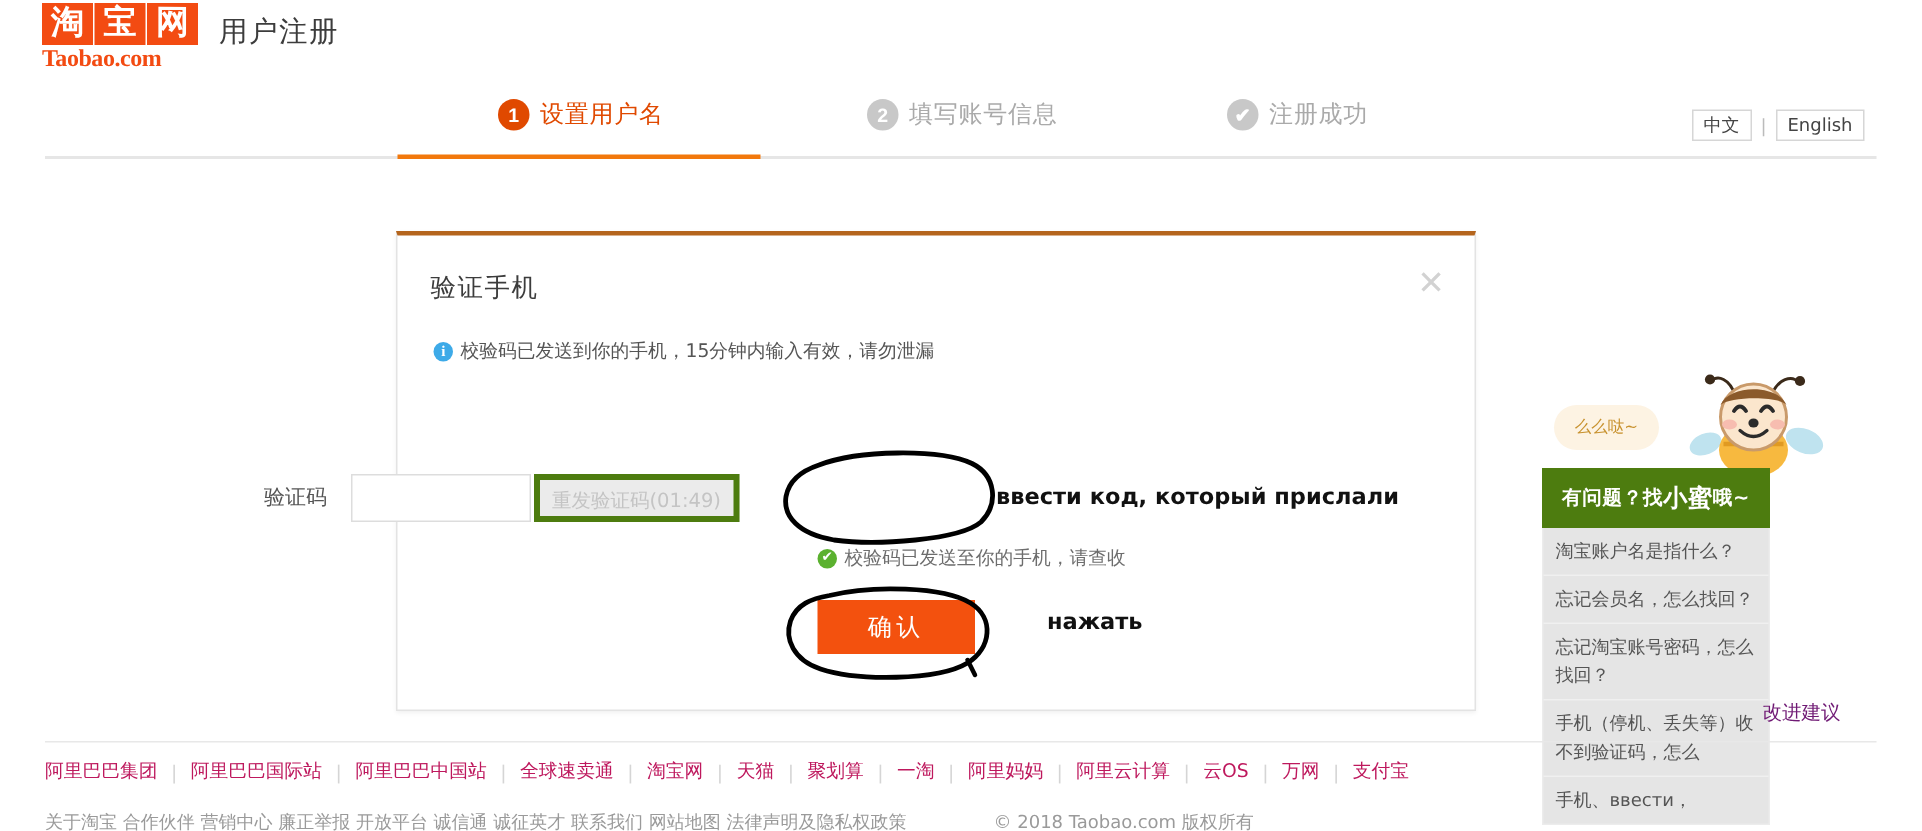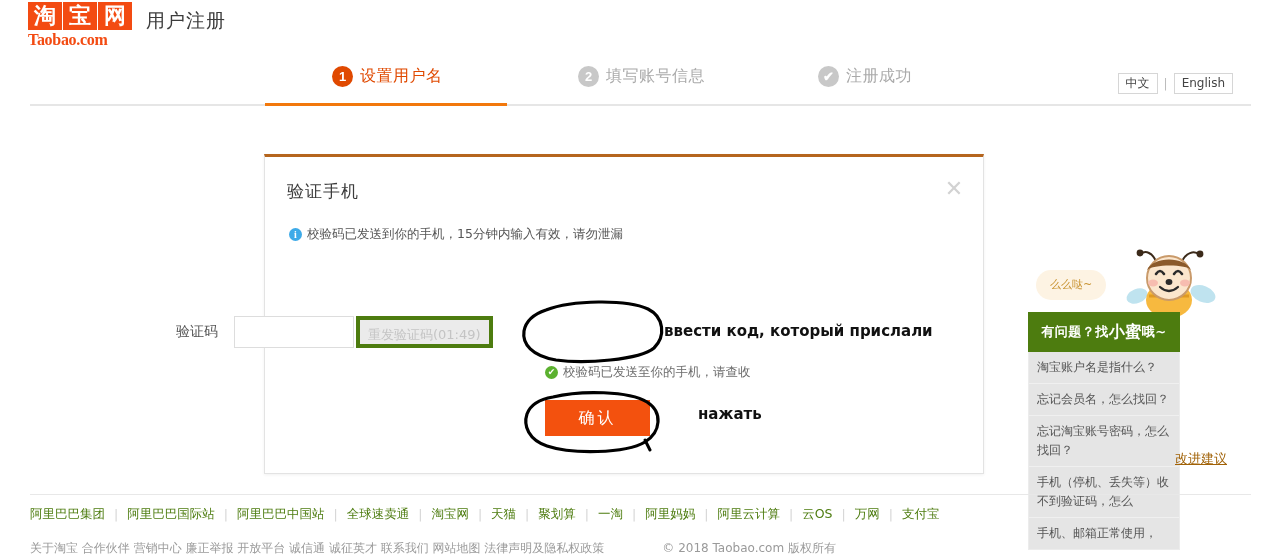--- a/index.html
+++ b/index.html
@@ -45,21 +45,21 @@
     font-family:"Liberation Sans", sans-serif;
   }
   .step-badge.on { background:#e04900; }
   .step-badge.off { background:#c8c8c8; }
   .step-badge.check { background:#c8c8c8; font-size:13px; }
   .step-label { font-size:16px; letter-spacing:0.5px; }
   .step-label.on { color:#e04900; }
   .step-label.off { color:#aaaaaa; }
 
   .lang-toggle {
-    position:absolute; right:48px; top:73px;
+    position:absolute; right:38px; top:73px;
     display:flex; align-items:center; gap:6px;
     font-size:12px; color:#666;
   }
   .lang-btn {
     border:1px solid #d6d6d6; background:#fff; color:#444;
     padding:2px 7px; font-size:12px; line-height:15px;
     font-family:"DejaVu Sans", sans-serif;
   }
   .lang-sep { color:#bbb; }
 
@@ -149,31 +149,31 @@
     position:absolute; left:0; top:106px; width:152px;
     background:#e5e5e5; border:1px solid #ececec; border-top:none;
   }
   .help-item {
     padding:6px 8px; font-size:12px; color:#555; line-height:19px;
     border-bottom:1px solid #f0f0f0; cursor:pointer;
   }
   .help-item:last-child { border-bottom:none; }
 
   .feedback-link {
-    position:absolute; left:1175px; top:450px;
-    font-size:13px; color:#a16207; cursor:pointer;text-decoration:underline;
+    position:absolute; left:1175px; top:466px;
+    font-size:13px; color:#701a75; cursor:pointer;
   }
 
   
   .footer-sep { position:absolute; left:30px; top:494px; width:1221px; height:1px; background:#e8e8e8; }
   .footer-links {
     position:absolute; left:30px; top:506px; width:1000px;
     display:flex; align-items:center; font-size:12.5px; color:#666;
   }
-  .footer-links a { color:#4d7c0f; text-decoration:none; cursor:pointer; }
+  .footer-links a { color:#be185d; text-decoration:none; cursor:pointer; }
   .f-sep { color:#d5d5d5; margin:0 9px; }
   .footer-copy {
     position:absolute; left:30px; top:540px; width:1221px;
     font-size:12px; color:#9a9a9a; white-space:nowrap;
   }
   .footer-copy .right { color:#9a9a9a; margin-left:58px; }
 </style>
 </head>
 <body>
 
@@ -289,21 +289,21 @@
       <span>有问题？找</span>
         <span class="big">小蜜</span>
         <span>哦~</span>
     </div>
 
     <div class="help-list">
       <div class="help-item">淘宝账户名是指什么？</div>
       <div class="help-item">忘记会员名，怎么找回？</div>
       <div class="help-item">忘记淘宝账号密码，怎么找回？</div>
       <div class="help-item">手机（停机、丢失等）收不到验证码，怎么</div>
-      <div class="help-item">手机、邮箱正常使用，</div>
+      <div class="help-item">手机、ввести，</div>
     </div>
   </div>
 
   <div class="feedback-link">改进建议</div>
 
   <div class="footer-sep"></div>
 
   <div class="footer-links">
     <a>阿里巴巴集团</a>
       <span class="f-sep">|</span>

